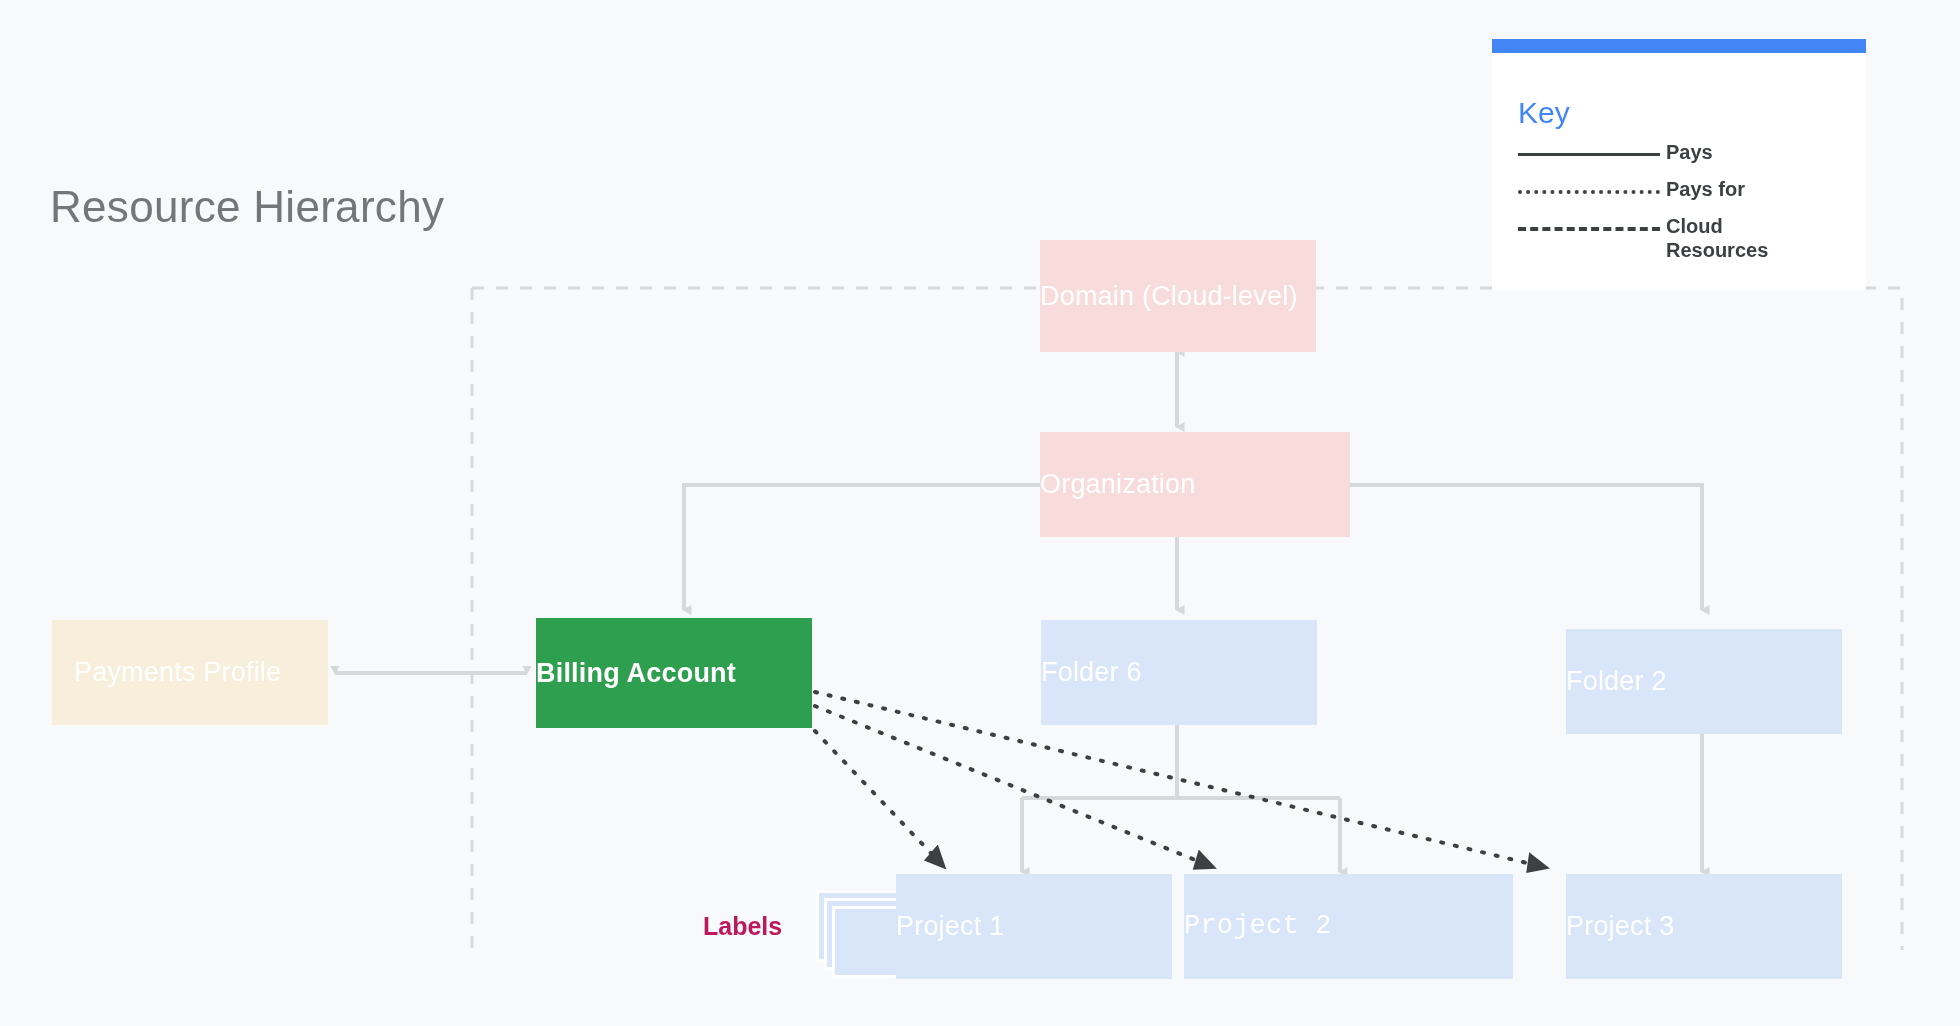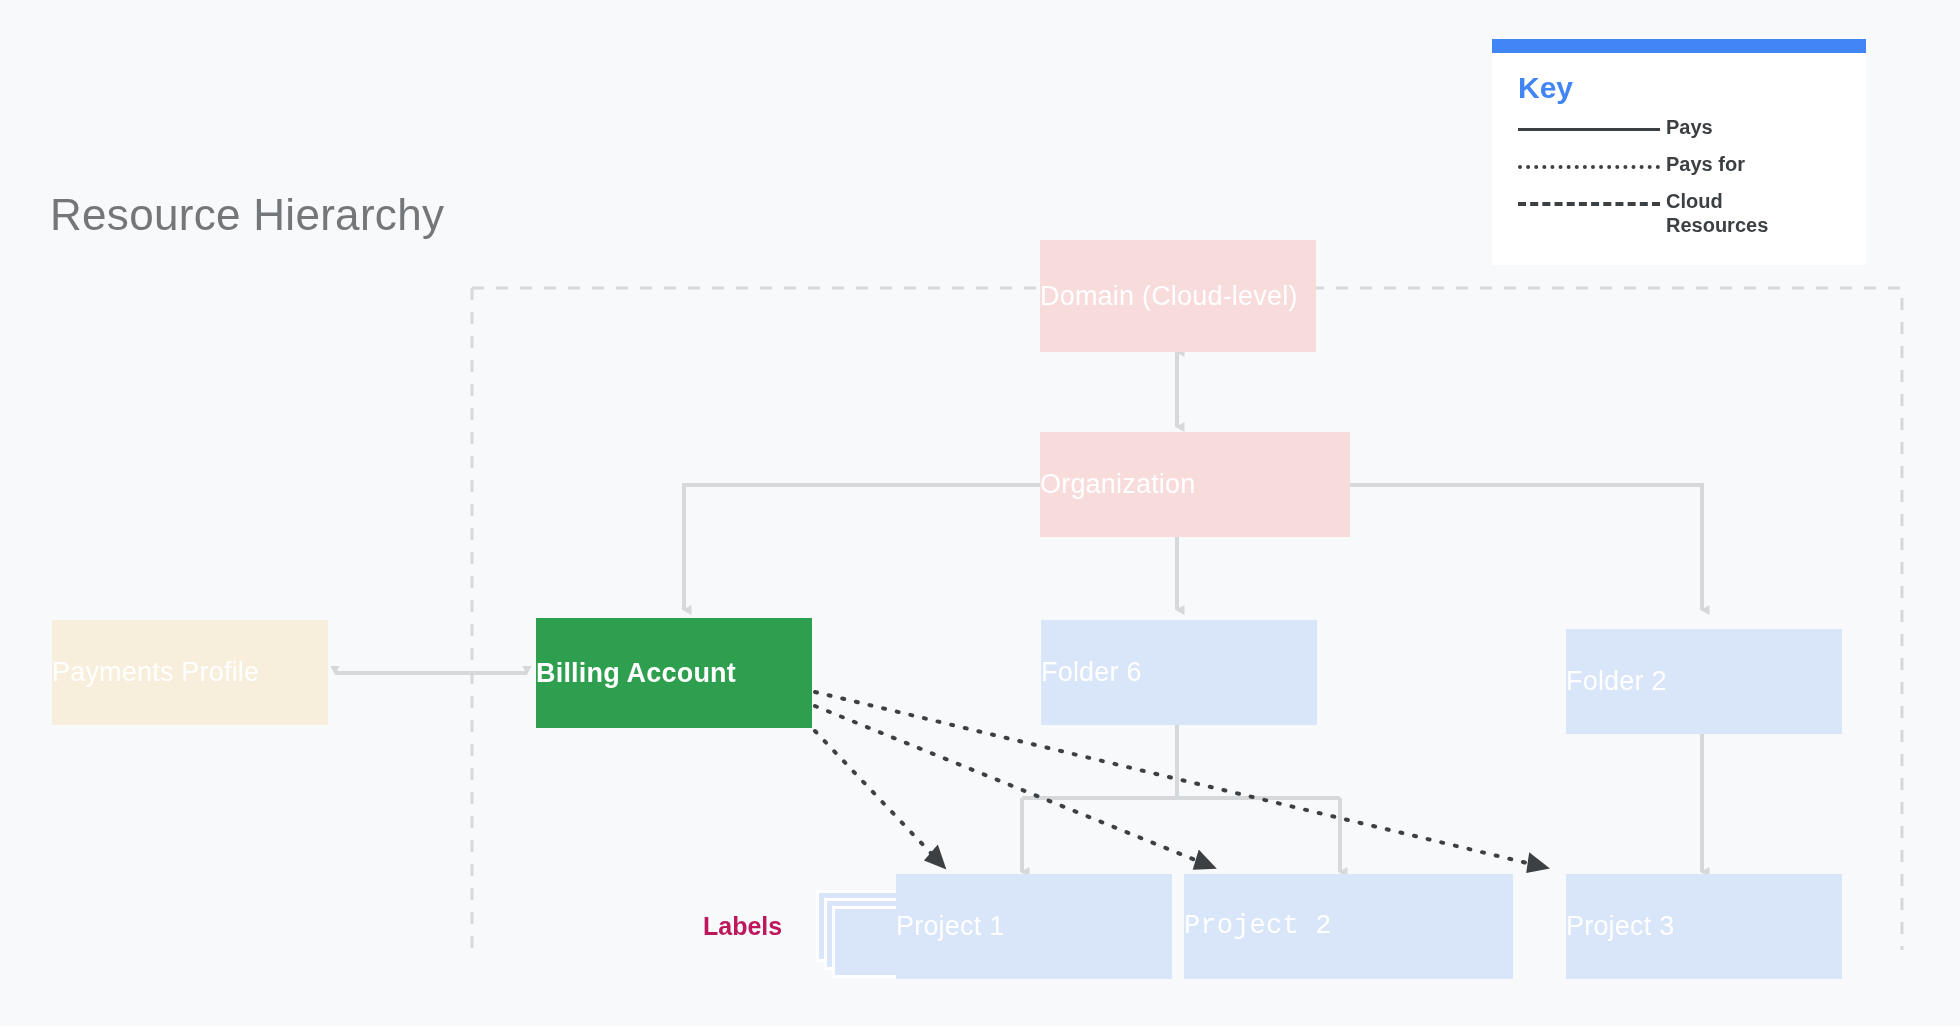--- a/index.html
+++ b/index.html
@@ -40,21 +40,20 @@
   .node.cream  { background: #F7EFDC; }
 
   #title {
     position: absolute;
     left: 50px;
     top: 182px;
     font-size: 44px;
     color: #73777A;
     letter-spacing: .3px;
     white-space: nowrap;
-    margin-top: 8px;
   }
 
   #labels-text {
     position: absolute;
     left: 703px;
     top: 912px;
     font-size: 25px;
     color: #be185d;
     white-space: nowrap;
     font-weight: bold;
@@ -79,23 +78,24 @@
   #legend-accent {
     height: 14px;
     background: #4285F4;
     width: 100%;
   }
   #legend-body {
     padding: 18px 26px 16px 26px;
   }
   #legend-title {
     font-size: 30px;
-    font-weight: bold;
+    font-weight: normal;
     color: #4285F4;
     margin-bottom: 10px;
+    margin-top: 25px;
   }
   .legend-row {
     display: flex;
     align-items: flex-start;
     margin-bottom: 11px;
   }
   .legend-swatch {
     width: 148px;
     flex: 0 0 148px;
     height: 22px;
@@ -185,21 +185,21 @@
   </svg>
 
   <div class="node pink" style="left:1040px; top:240px; width:276px; height:112px;">
     <span>Domain (Cloud-level)</span>
   </div>
 
   <div class="node pink" style="left:1040px; top:432px; width:310px; height:105px;">
     <span>Organization</span>
   </div>
 
-  <div class="node cream" style="left:52px; top:620px; width:276px; height:105px;">
+  <div class="node cream" style="left:52px; top:620px; width:276px; height:105px;padding-left:22px;">
     <span>Payments Profile</span>
   </div>
 
   <div class="node green" style="left:536px; top:618px; width:276px; height:110px;">
     <span>Billing Account</span>
   </div>
 
   <div class="node blue" style="left:1041px; top:620px; width:276px; height:105px;">
     <span>Folder 6</span>
   </div>

